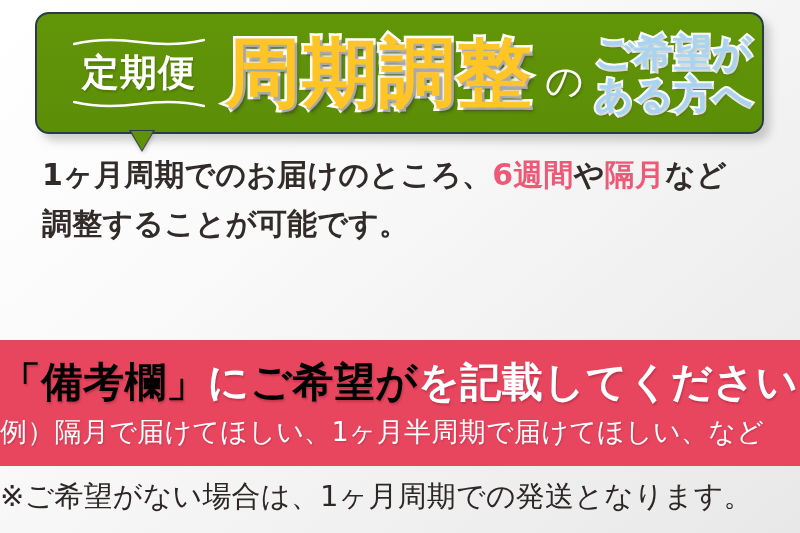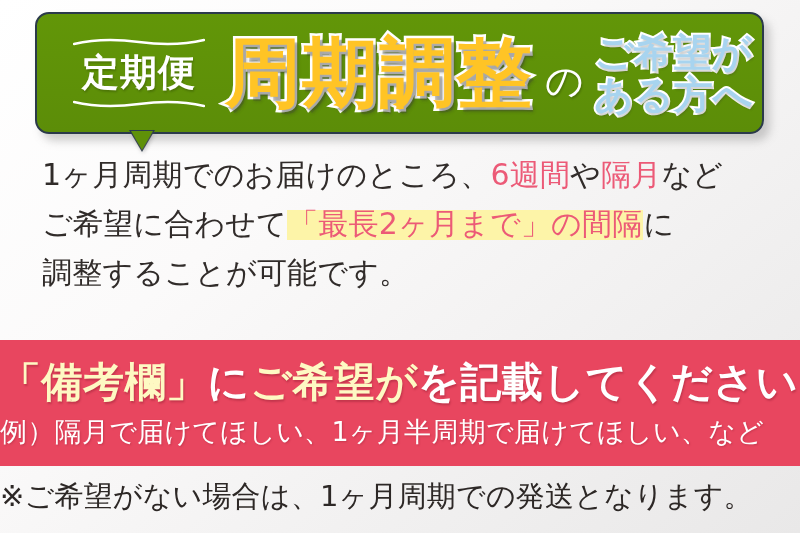--- a/index.html
+++ b/index.html
@@ -148,21 +148,21 @@
     position: absolute;
     left: 42px;
     top: 150px;
     width: 730px;
     font-size: 30px;
     line-height: 49px;
     color: #312c2a;
     letter-spacing: 0.2px;
     white-space: nowrap;
   }
-  .body-text .ln { display: block; }
+  .body-text .ln { display: block; font-weight: bold; }
   .pink { color: #ec5a77; }
   .hl {
     background: linear-gradient(transparent 12%, #fdf4a8 12%, #fdf4a8 97%, transparent 97%);
     color: #ec5a77;
     padding: 0 1px;
   }
 
   
   .pill {
     position: absolute;
@@ -202,21 +202,21 @@
     width: 800px;
     text-align: center;
     font-size: 41px;
     font-weight: 700;
     line-height: 1;
     color: #ffffff;
     letter-spacing: 0.5px;
     white-space: nowrap;
     text-shadow: 1px 2px 2px rgba(120,20,40,0.33);
   }
-  .band-main .y { color: #fef9c3; }
+  .band-main .y { color: #000000; }
   .band-sub {
     position: absolute;
     left: 0;
     top: 78px;
     width: 645px;
     text-align: center;
     font-size: 27px;
     line-height: 1;
     color: #ffffff;
     letter-spacing: 0.3px;
@@ -265,21 +265,20 @@
         <div class="wish-line">ある方へ</div>
       </div>
 
     </div>
   </div>
   <div class="header-tail-edge"></div>
   <div class="header-tail"></div>
 
   <div class="body-text">
     <span class="ln"><span>1ヶ月周期でのお届けのところ、</span><span class="pink">6週間</span><span>や</span><span class="pink">隔月</span><span>など</span></span>
-    <span class="ln"><span>ご希望に合わせて</span><span class="hl">「最長2ヶ月まで」の間隔</span><span>に</span></span>
     <span class="ln">調整することが可能です。</span>
   </div>
 
 
   <div class="pink-band">
     <div class="band-main"><span class="y">「備考欄」</span><span>に</span><span class="y">ご希望が</span><span>を記載してください。</span></div>
     <div class="band-sub">例）隔月で届けてほしい、1ヶ月半周期で届けてほしい、など</div>
   </div>
 
   <div class="footer-note">※ご希望がない場合は、1ヶ月周期での発送となります。</div>

